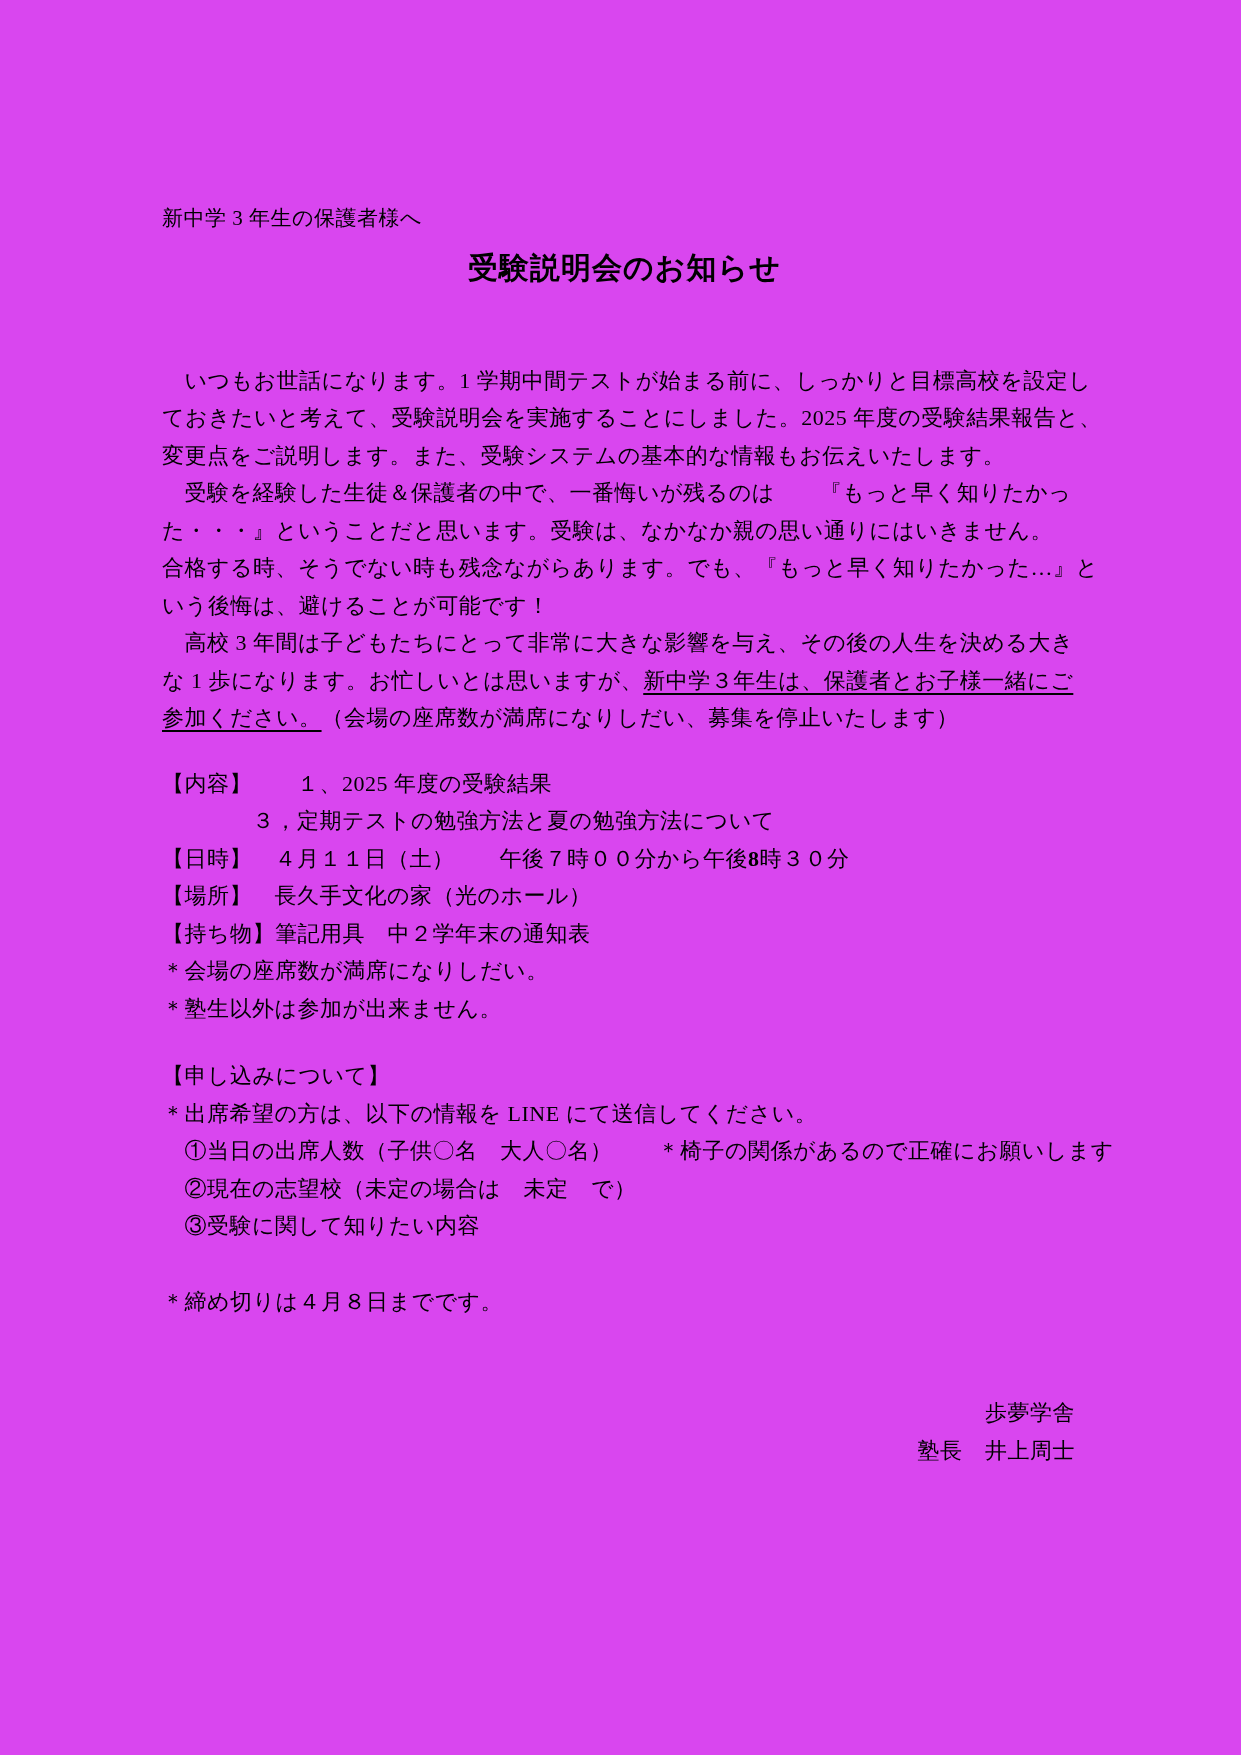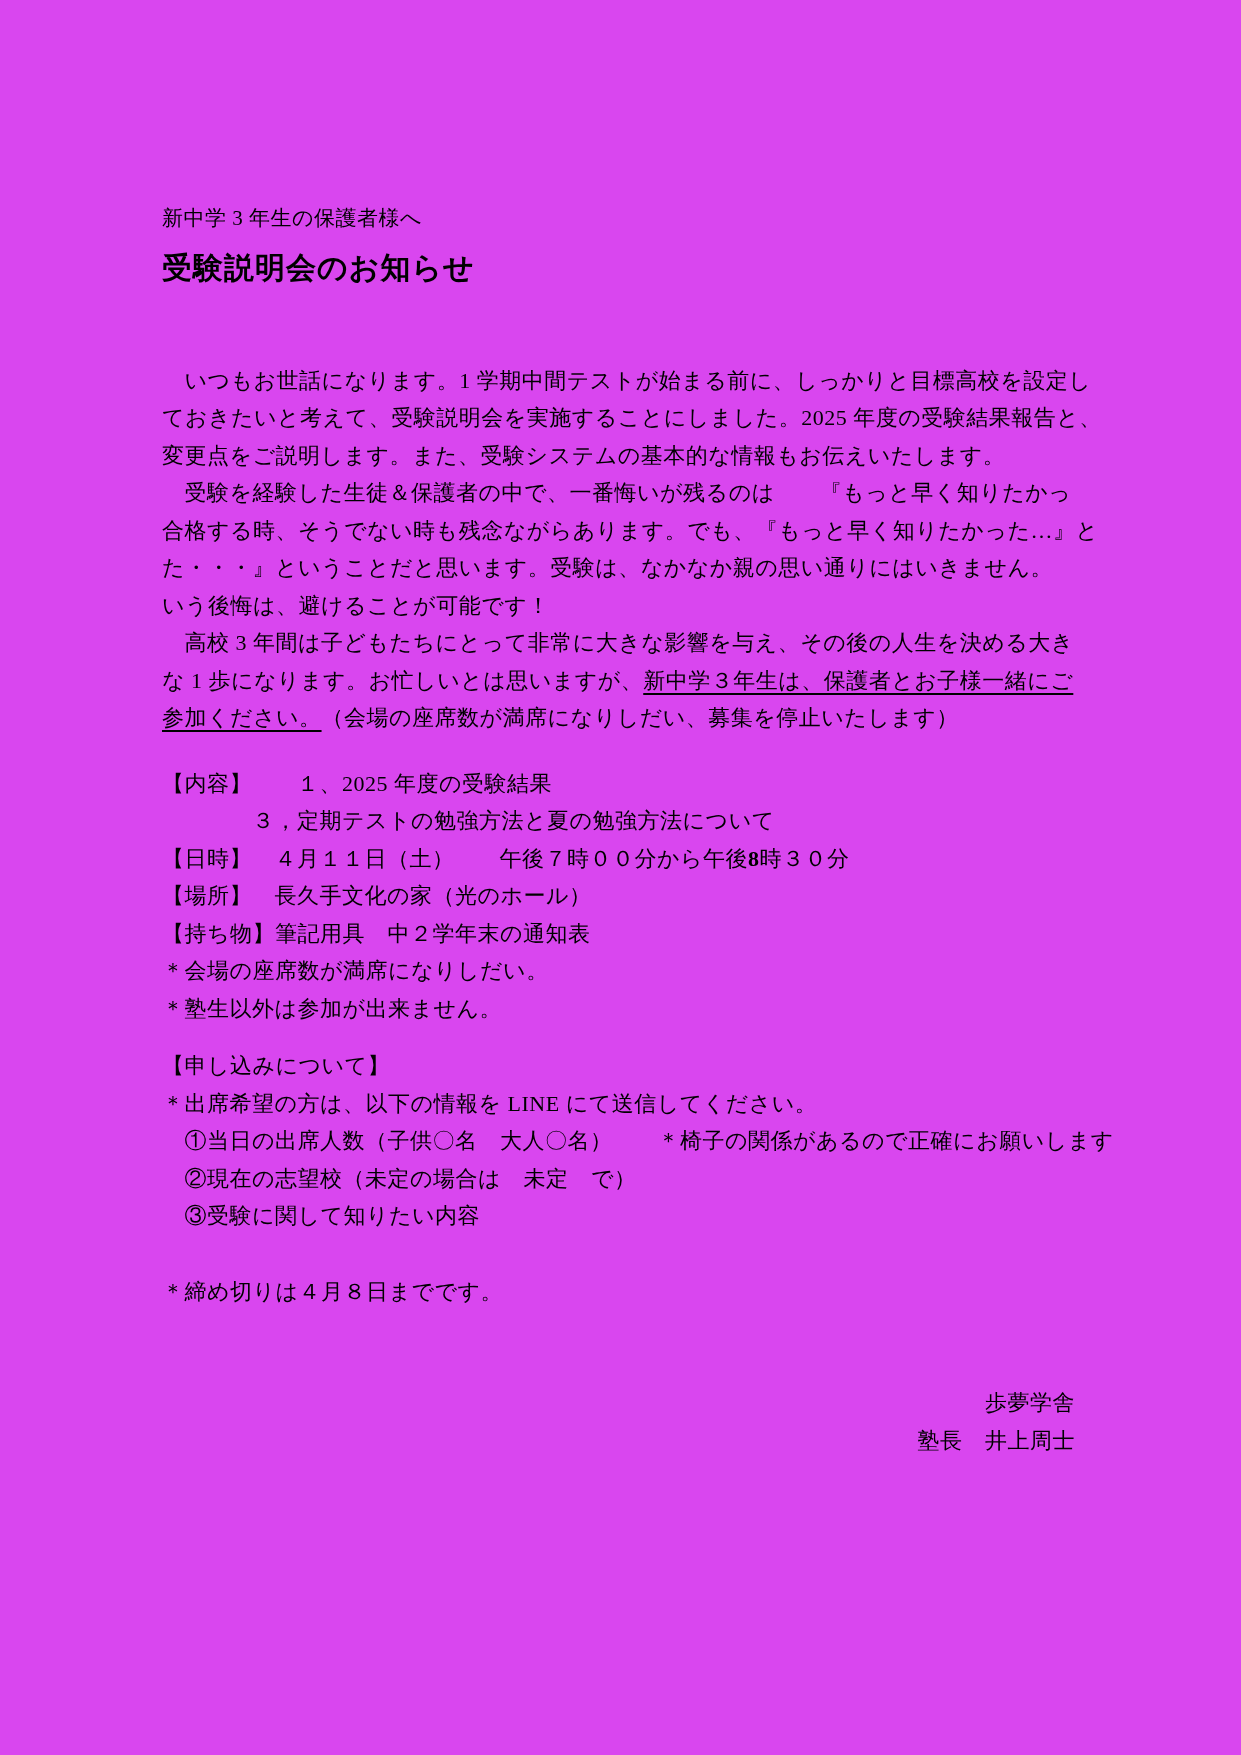--- a/index.html
+++ b/index.html
@@ -31,27 +31,28 @@
   }
   .recipient {
     font-size: 21px;
   }
   .title {
     font-family: "Liberation Sans", "DejaVu Sans", sans-serif;
     font-weight: bold;
     font-size: 30px;
     line-height: 48px;
     height: 48px;
+    text-align: center;
     letter-spacing: 1px;
     margin-top: 6px;
     white-space: pre;
   }
   .body-block    { margin-top: 70px; }
   .details-block { margin-top: 28px; }
-  .app-block     { margin-top: 20px; }
+  .app-block     { margin-top: 30px; }
   .deadline-block{ margin-top: 38px; }
   .signature {
     margin-top: 74px;
     text-align: right;
     padding-right: 12px;
   }
   .u {
     text-decoration: underline;
     text-underline-offset: 5px;
     text-decoration-thickness: 1.5px;
@@ -68,22 +69,22 @@
 
     <div class="line recipient">新中学 3 年生の保護者様へ</div>
 
     <div class="title">受験説明会のお知らせ</div>
 
     <div class="body-block">
         <div class="line"><span class="">　いつもお世話になります。1 学期中間テストが始まる前に、しっかりと目標高校を設定し</span></div>
         <div class="line"><span class="">ておきたいと考えて、受験説明会を実施することにしました。2025 年度の受験結果報告と、</span></div>
         <div class="line"><span class="">変更点をご説明します。また、受験システムの基本的な情報もお伝えいたします。</span></div>
         <div class="line"><span class="">　受験を経験した生徒＆保護者の中で、一番悔いが残るのは　　『もっと早く知りたかっ</span></div>
+        <div class="line"><span class="">た・・・』ということだと思います。受験は、なかなか親の思い通りにはいきません。</span></div>
         <div class="line"><span class="">合格する時、そうでない時も残念ながらあります。でも、『もっと早く知りたかった…』と</span></div>
-        <div class="line"><span class="">た・・・』ということだと思います。受験は、なかなか親の思い通りにはいきません。</span></div>
         <div class="line"><span class="">いう後悔は、避けることが可能です！</span></div>
         <div class="line"><span class="">　高校 3 年間は子どもたちにとって非常に大きな影響を与え、その後の人生を決める大き</span></div>
         <div class="line"><span class="">な 1 歩になります。お忙しいとは思いますが、</span><span class="u ">新中学３年生は、保護者とお子様一緒にご</span></div>
         <div class="line"><span class="u ">参加ください。</span><span class="">（会場の座席数が満席になりしだい、募集を停止いたします）</span></div>
       </div>
 
     <div class="details-block">
         <div class="line"><span class="">【内容】　　１、2025 年度の受験結果</span></div>
         <div class="line"><span class="">　　　　３，定期テストの勉強方法と夏の勉強方法について</span></div>
         <div class="line"><span class="">【日時】　４月１１日（土）　　午後７時００分から午後</span><span class="b">8</span><span class="">時３０分</span></div>

